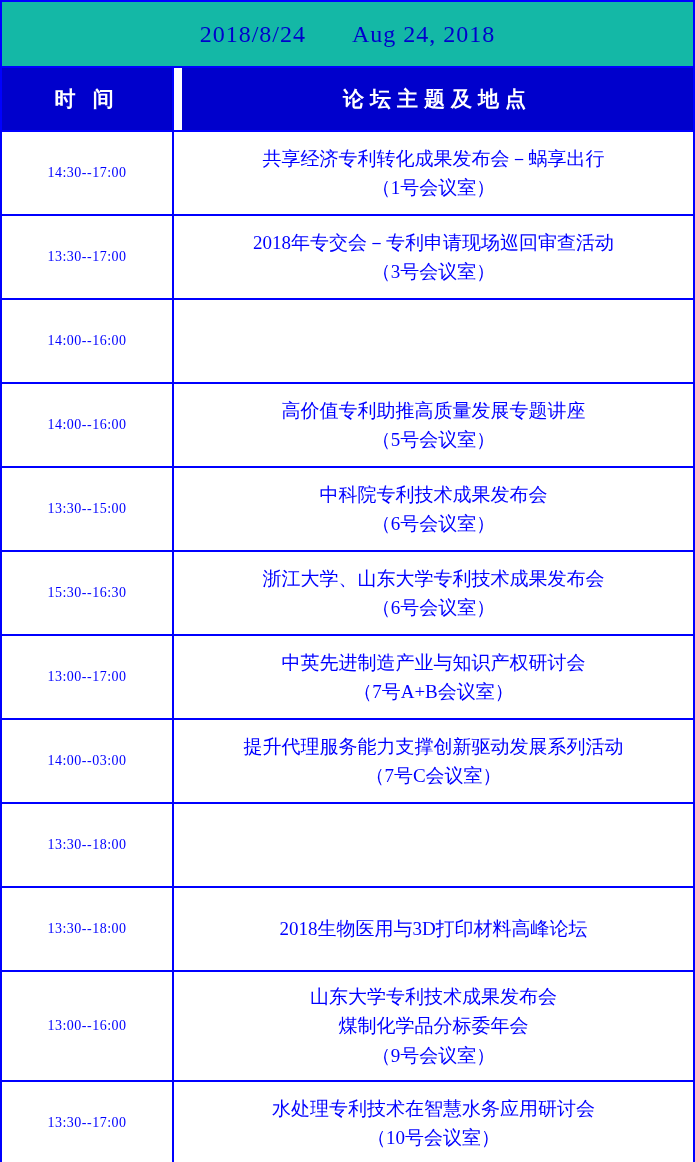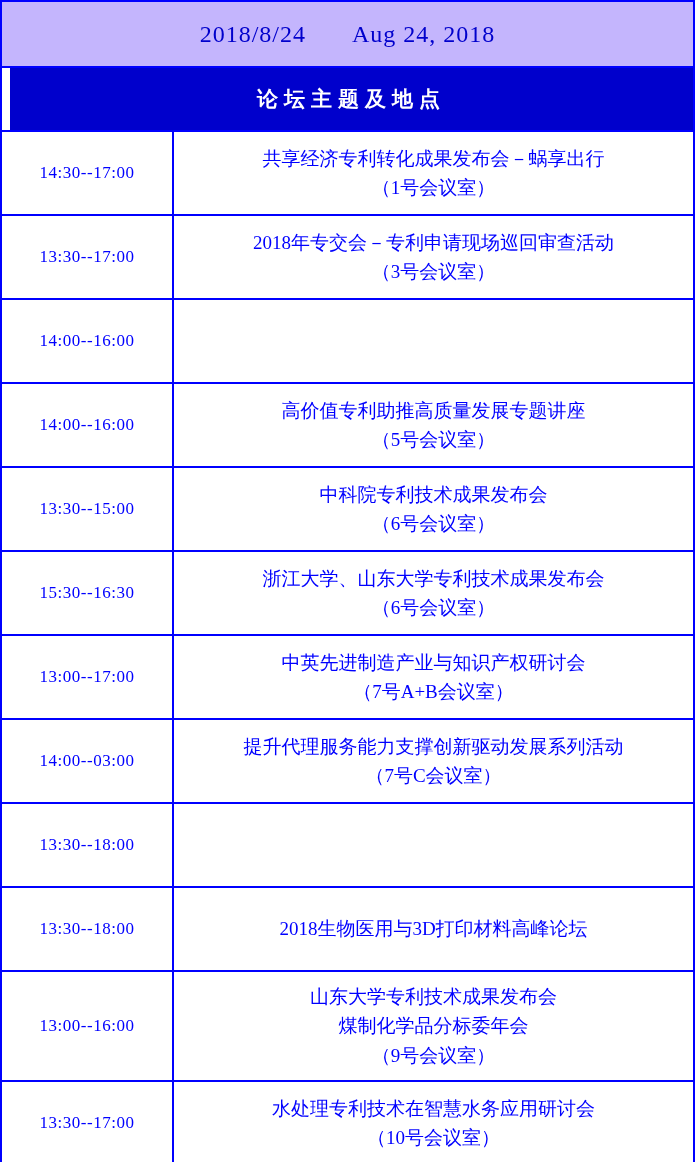--- a/index.html
+++ b/index.html
@@ -12,21 +12,21 @@
     font-family: "Liberation Serif", "DejaVu Serif", serif;
     color: #0000ff;
   }
   .schedule {
     width: 695px;
     box-sizing: border-box;
     border: 2px solid #0000ff;
     border-collapse: collapse;
   }
   .date-banner {
-    background: #c4b5fd;
+    background: #14b8a6;
     color: #0000cc;
     height: 64px;
     text-align: center;
     font-size: 24px;
     letter-spacing: 1px;
     border-bottom: 2px solid #0000ff;
     display: flex;
     align-items: center;
     justify-content: center;
   }
@@ -68,21 +68,21 @@
   .row:last-child {
     border-bottom: none;
   }
   .cell-time {
     width: 172px;
     box-sizing: border-box;
     border-right: 2px solid #0000ff;
     display: flex;
     align-items: center;
     justify-content: center;
-    font-size: 17px;
+    font-size: 14px;
     color: #0000ff;
     letter-spacing: 0.5px;
     padding: 6px 4px;
   }
   .cell-topic {
     flex: 1;
     display: flex;
     flex-direction: column;
     align-items: center;
     justify-content: center;
@@ -99,20 +99,21 @@
 <body>
 
 <div class="schedule">
 
   <div class="date-banner">
     <span class="date-cn">2018/8/24</span>
     <span class="date-en">Aug  24, 2018</span>
   </div>
 
   <div class="head-row">
+    <div class="head-time">时 间</div>
     <div class="head-topic">论坛主题及地点</div>
   </div>
 
   <div id="rows-container">
       <div class="row">
         <div class="cell-time">14:30--17:00</div>
         <div class="cell-topic">
           <span class="topic-line">共享经济专利转化成果发布会－蜗享出行</span>
           <span class="topic-line">（1号会议室）</span>
         </div>

